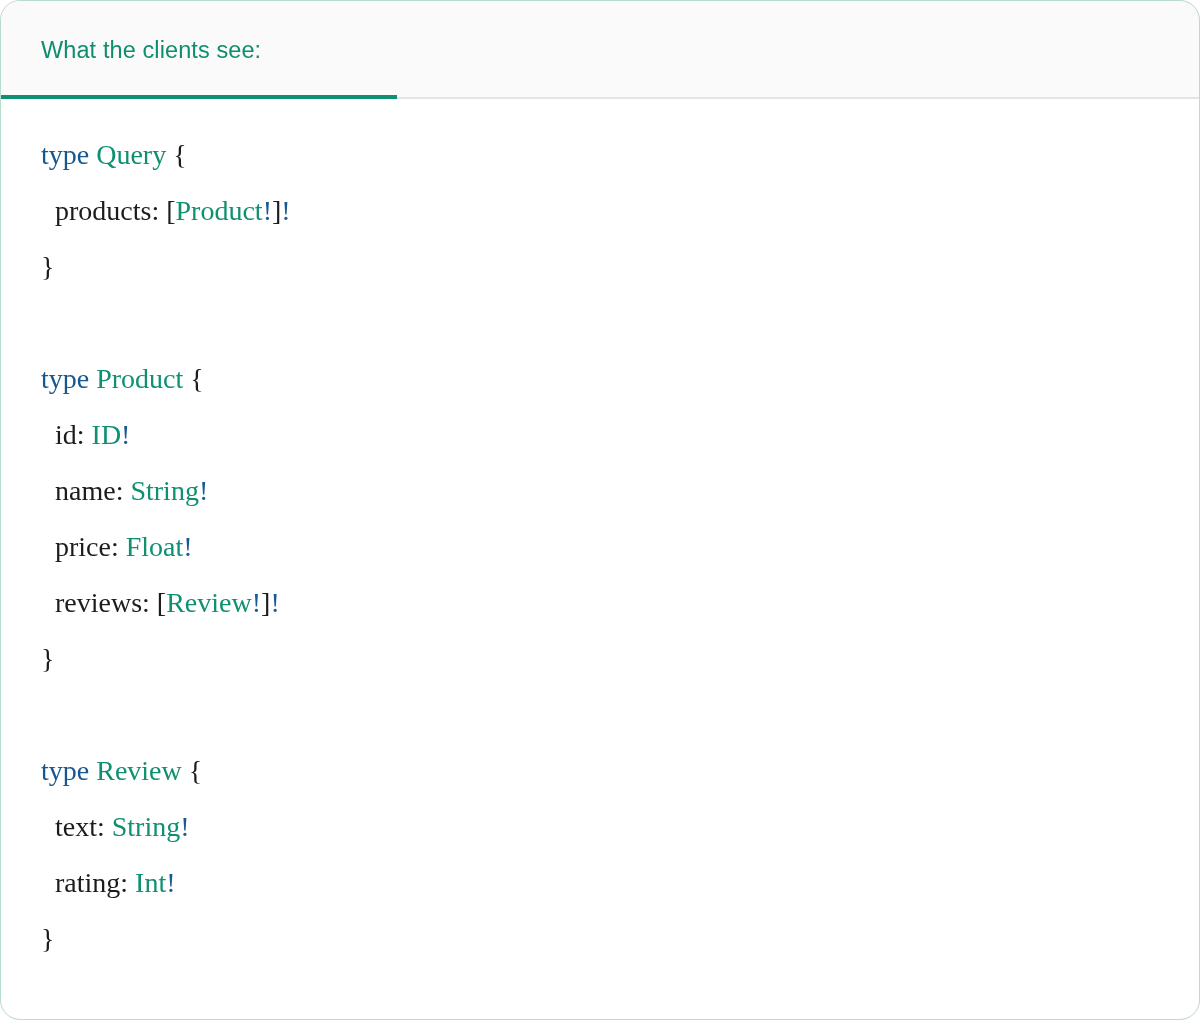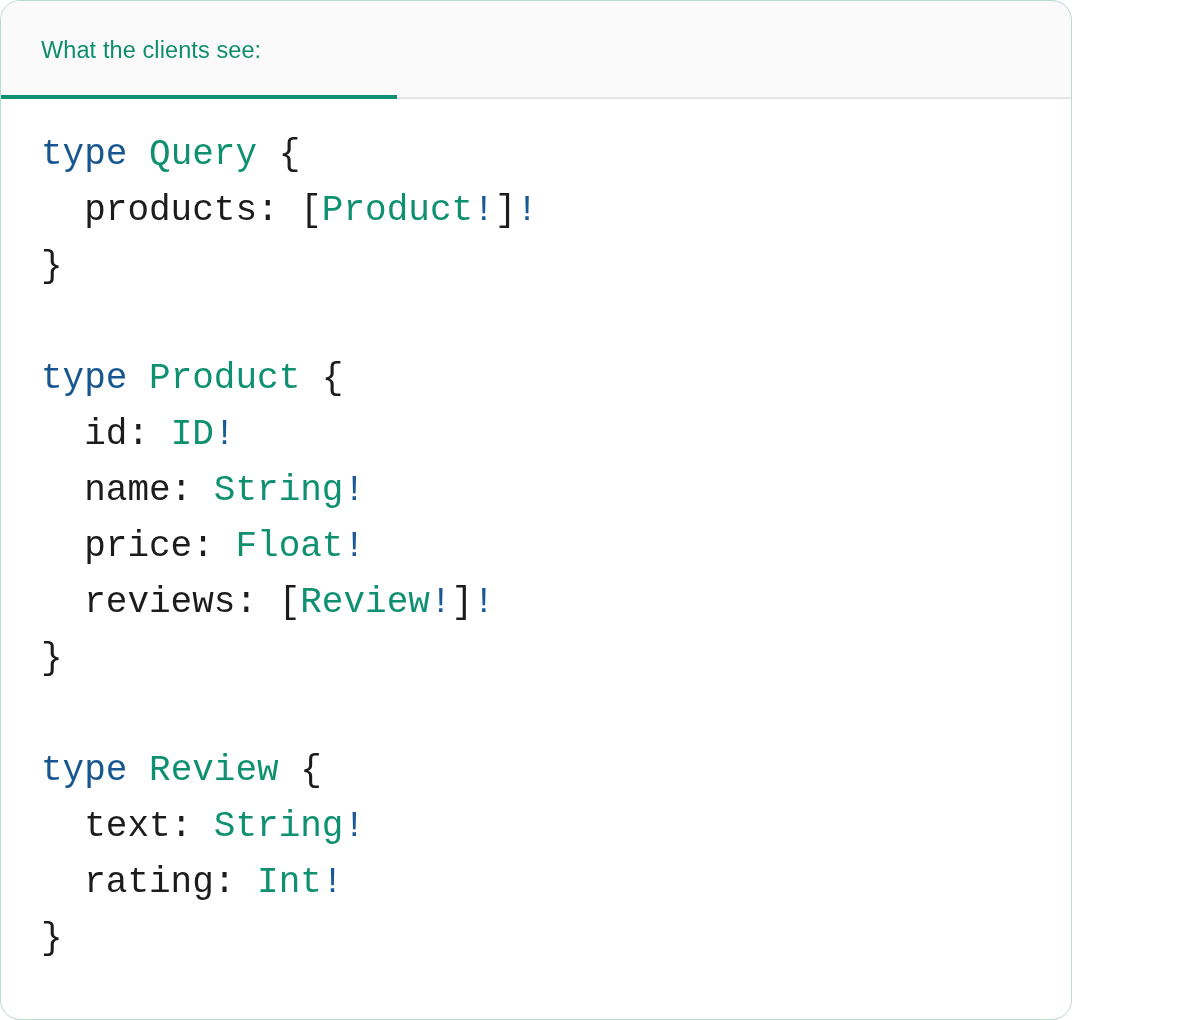--- a/index.html
+++ b/index.html
@@ -10,21 +10,21 @@
   }
 
   body {
     font-family: "Liberation Sans", sans-serif;
     -webkit-font-smoothing: antialiased;
   }
 
   
   .card {
     position: relative;
-    width: 1072px;
+    width: 1200px;
     height: 1020px;
     box-sizing: border-box;
     background: #f0abfc;
     border-radius: 20px;
     border: 1px solid #b9ddcd;
     overflow: hidden;
   }
 
   
   .tabstrip {
@@ -83,22 +83,22 @@
   
   .code-body {
     background: #ffffff;
     padding: 28px 0 0 0;
     height: 920px;
     box-sizing: border-box;
     overflow: hidden;
   }
 
   .code {
-    font-family: Liberation Mono, monospace;
-    font-size: 36px;
+    font-family: Liberation Serif, serif;
+    font-size: 28px;
     line-height: 56px;
     padding-left: 40px;
     white-space: pre;
     color: #1c1c1c;
     margin: 0;
   }
 
   .line {
     height: 56px;
     white-space: pre;

